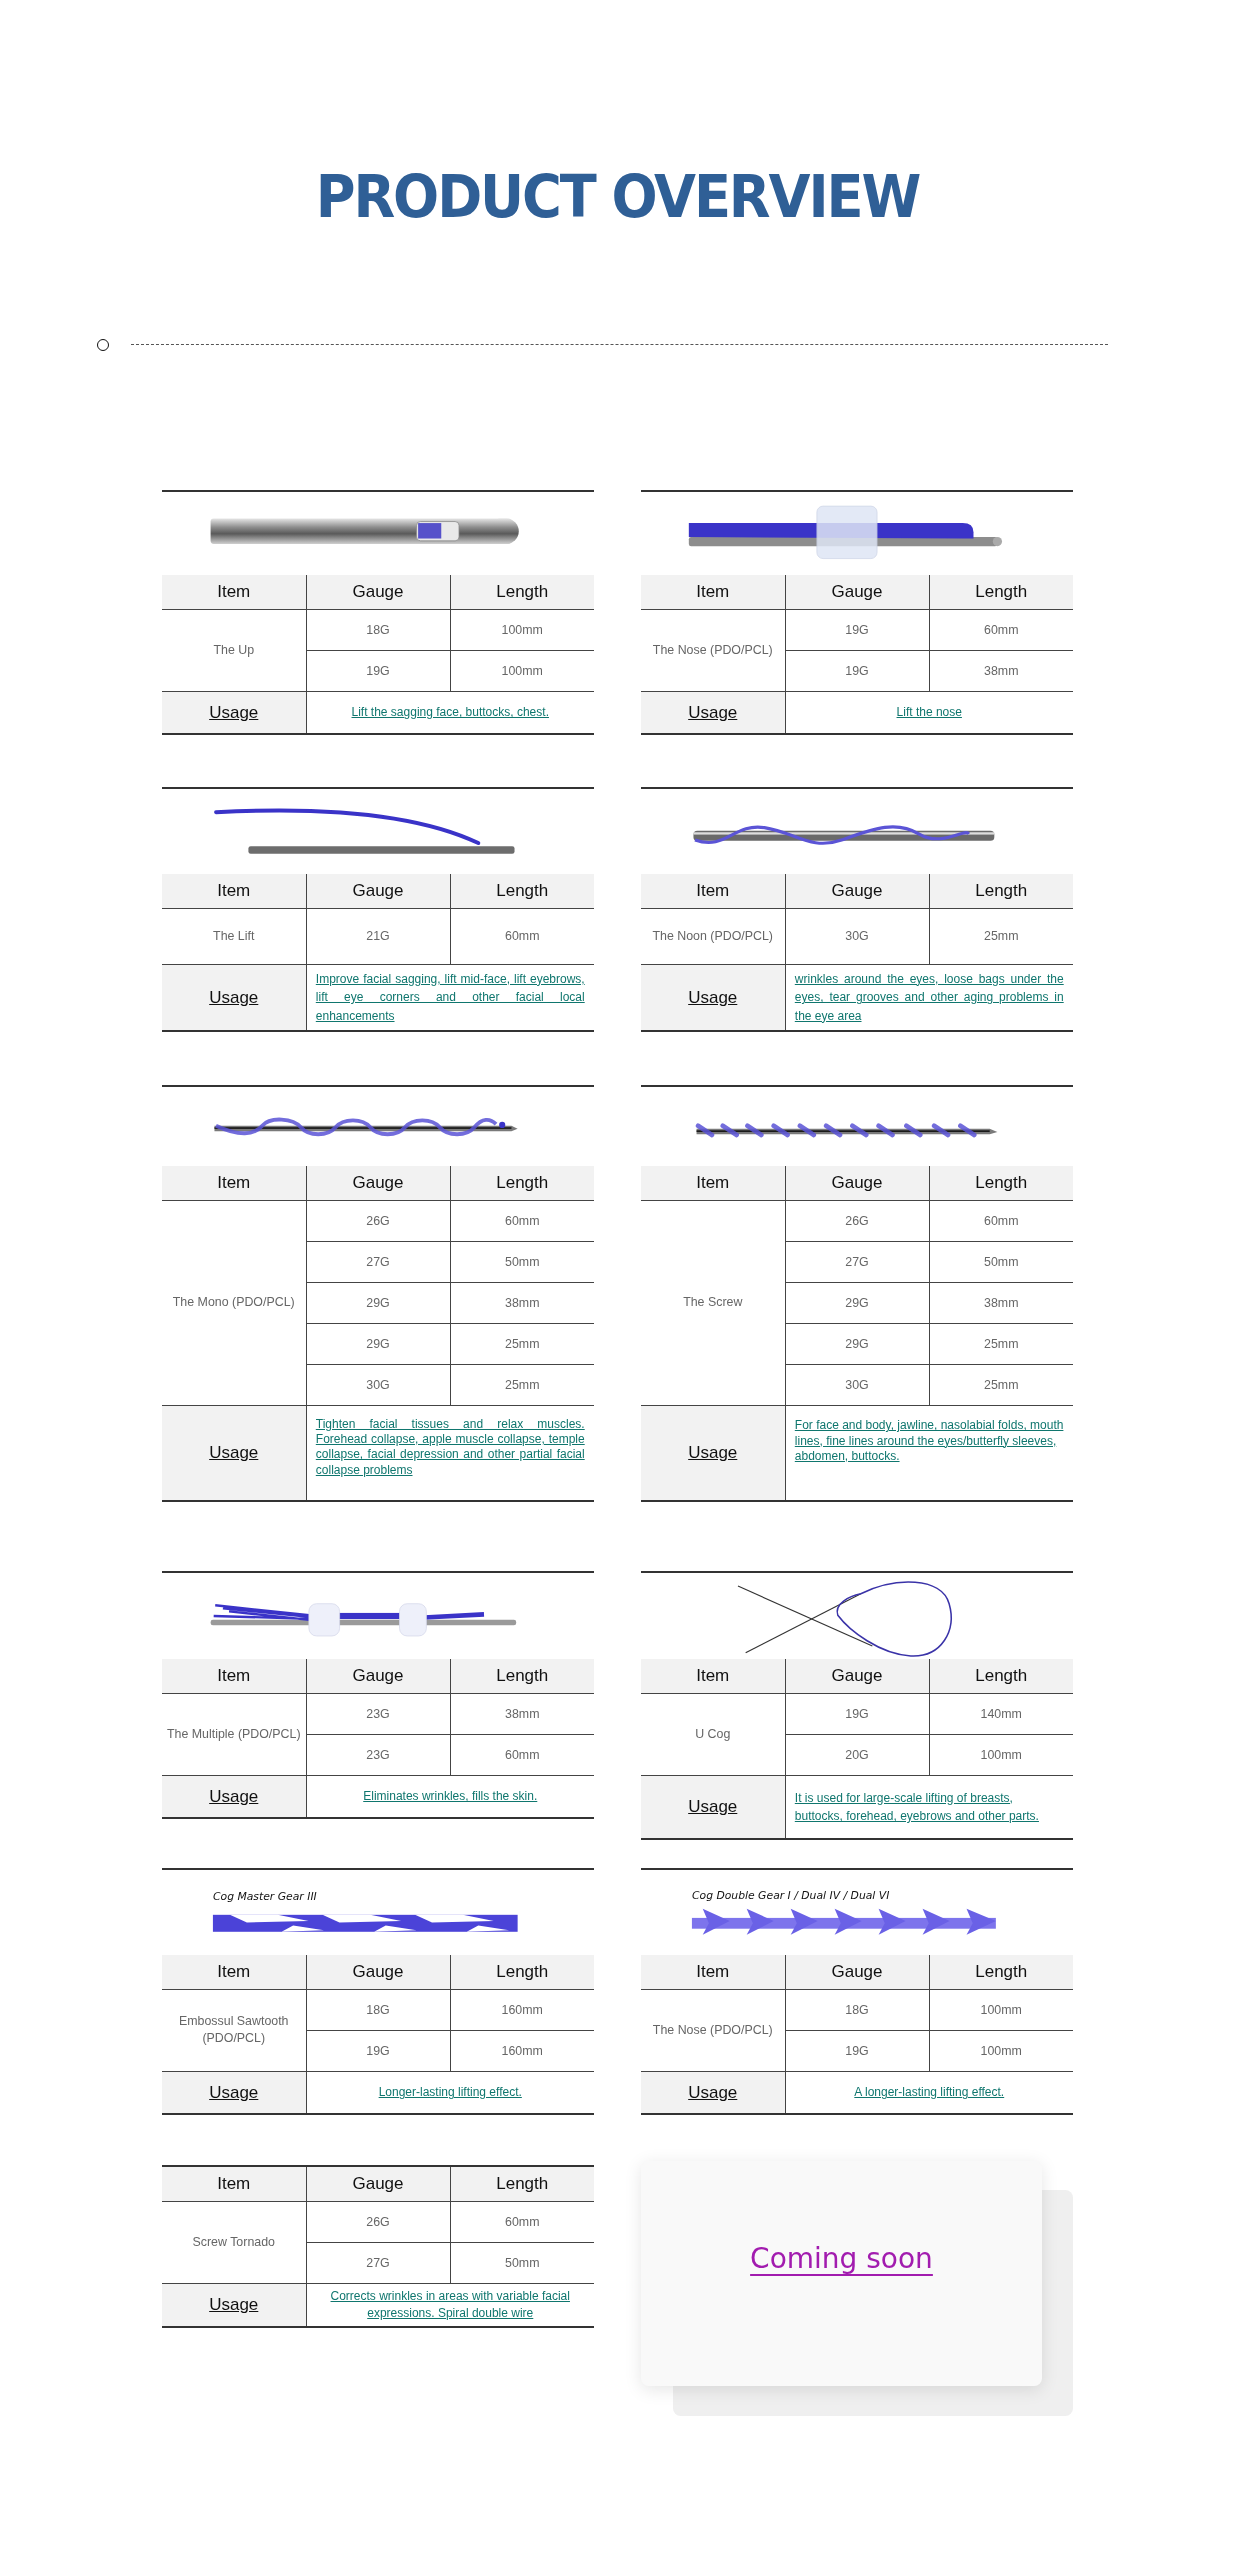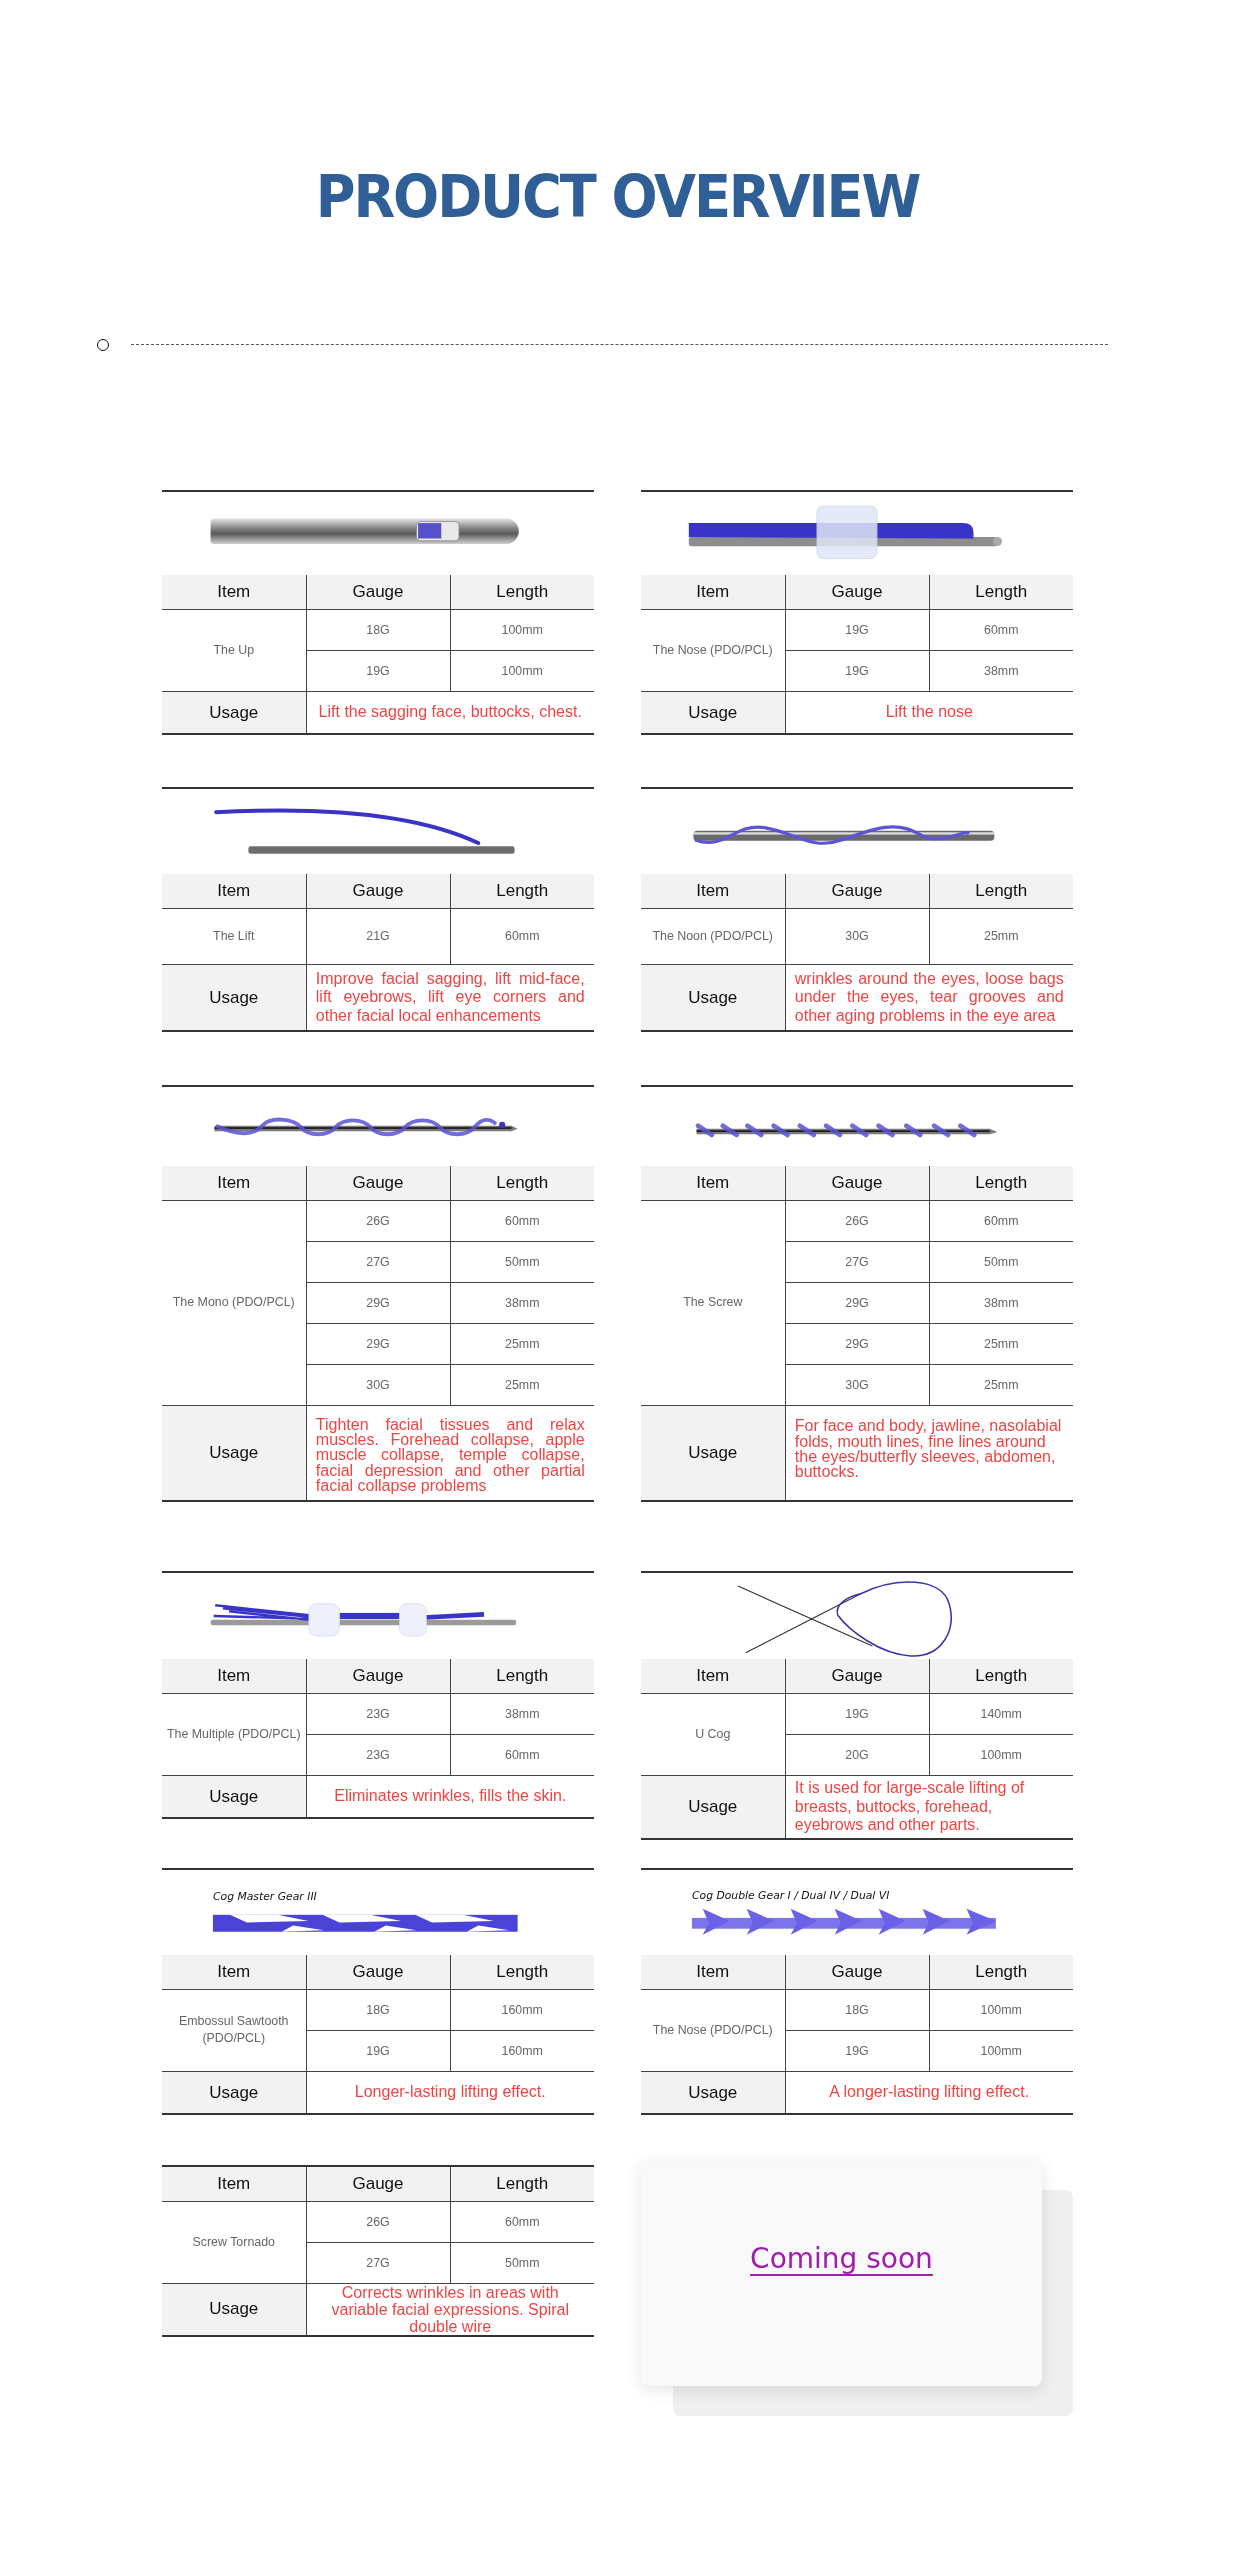--- a/index.html
+++ b/index.html
@@ -32,23 +32,23 @@
     background: #f2f2f2; font-weight: normal; font-size: 17px; color: #111;
     height: 34px; border-bottom: 1.2px solid #444; text-align: center;
   }
   table.spec th + th { border-left: 0.8px solid #444; }
   table.spec td {
     text-align: center; font-size: 12.4px; color: #666; height: 41px;
     border-bottom: 1.2px solid #444;
   }
   table.spec td.item { border-right: 0.8px solid #444; line-height: 17px; }
   table.spec td.len { border-left: 0.8px solid #444; }
-  table.spec tr.usage td { border-bottom: 2.3px solid #333; }
+  table.spec tr.usage td { border-bottom: 2.3px solid #333; text-decoration: underline; }
   table.spec td.usage-label { background: #f2f2f2; font-size: 17px; color: #111; border-right: 0.8px solid #444; }
-  table.spec td.usage-text { font-size: 16px; color: #ef4444; padding: 0 9.3px; line-height: 18.5px; }
+  table.spec td.usage-text { font-size: 12px; color: #0f766e; padding: 0 9.3px; line-height: 18.5px; }
   table.spec td.usage-text.just { text-align: justify; text-align-last: left; }
 
   .coming-wrap { position: absolute; left: 641px; top: 2161px; width: 432px; height: 262px; }
   .coming-back {
     position: absolute; left: 32px; top: 28.6px; width: 400px; height: 226px;
     background: #efefef; border-radius: 7.7px;
   }
   .coming-front {
     position: absolute; left: 0; top: 0; width: 401px; height: 225px;
     background: #f9f9f9; border-radius: 7.7px;

